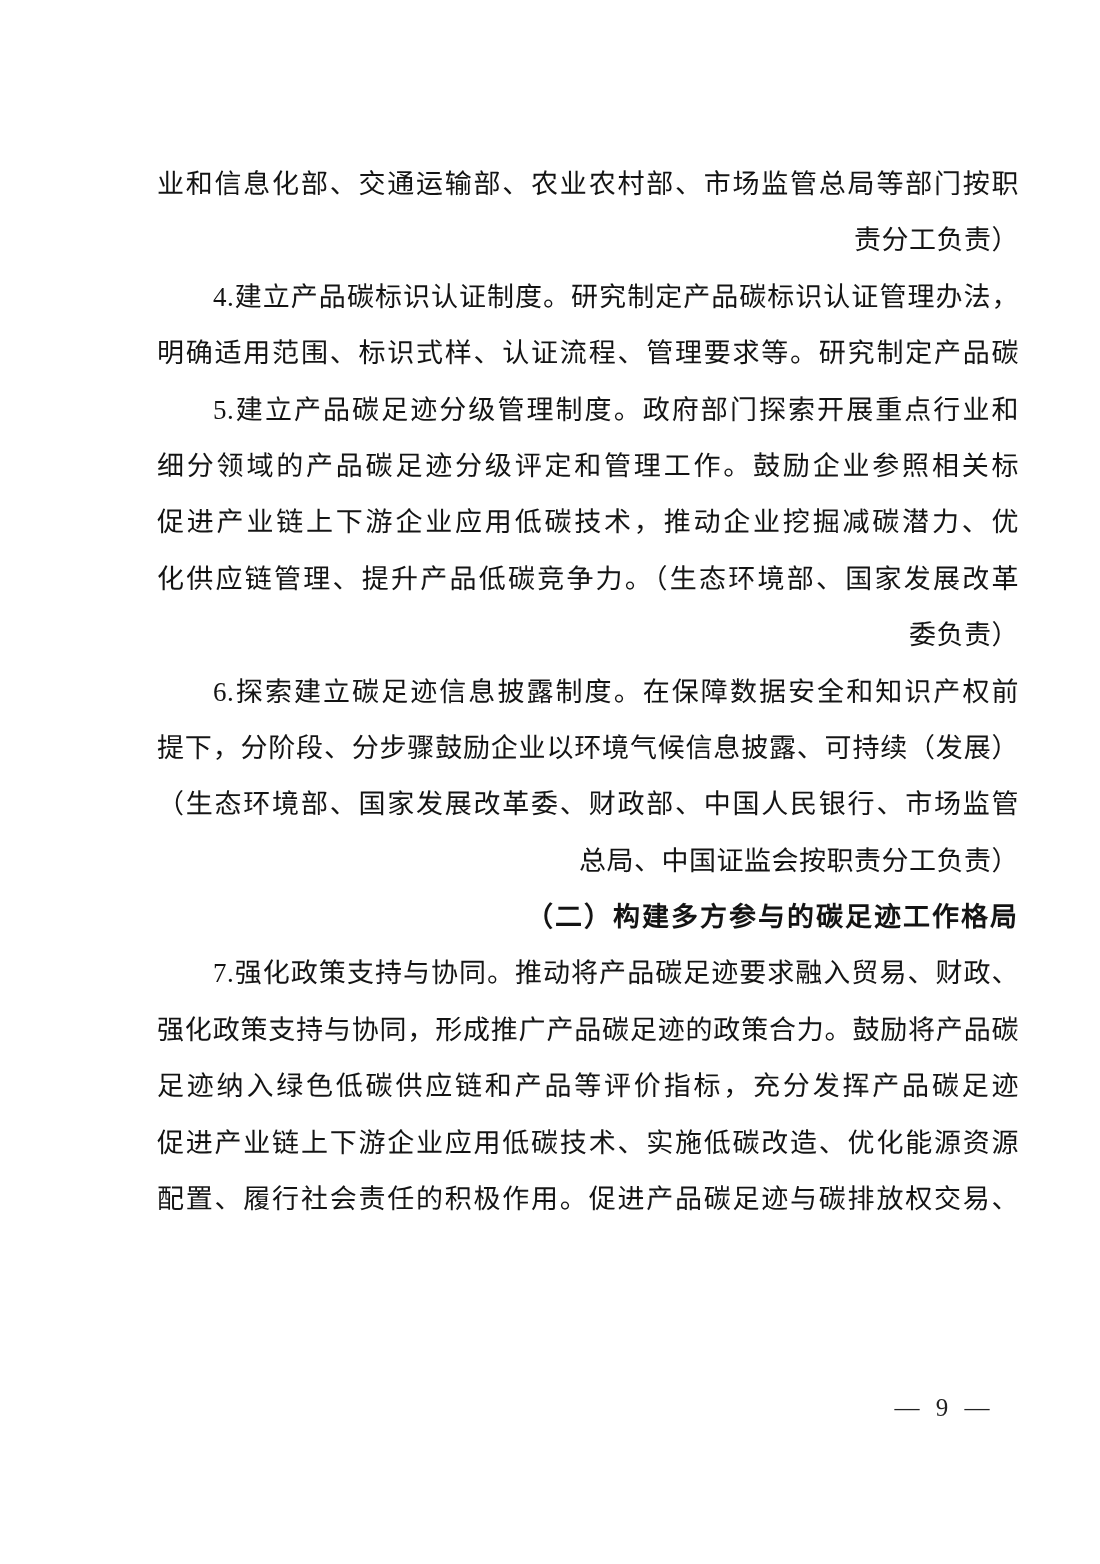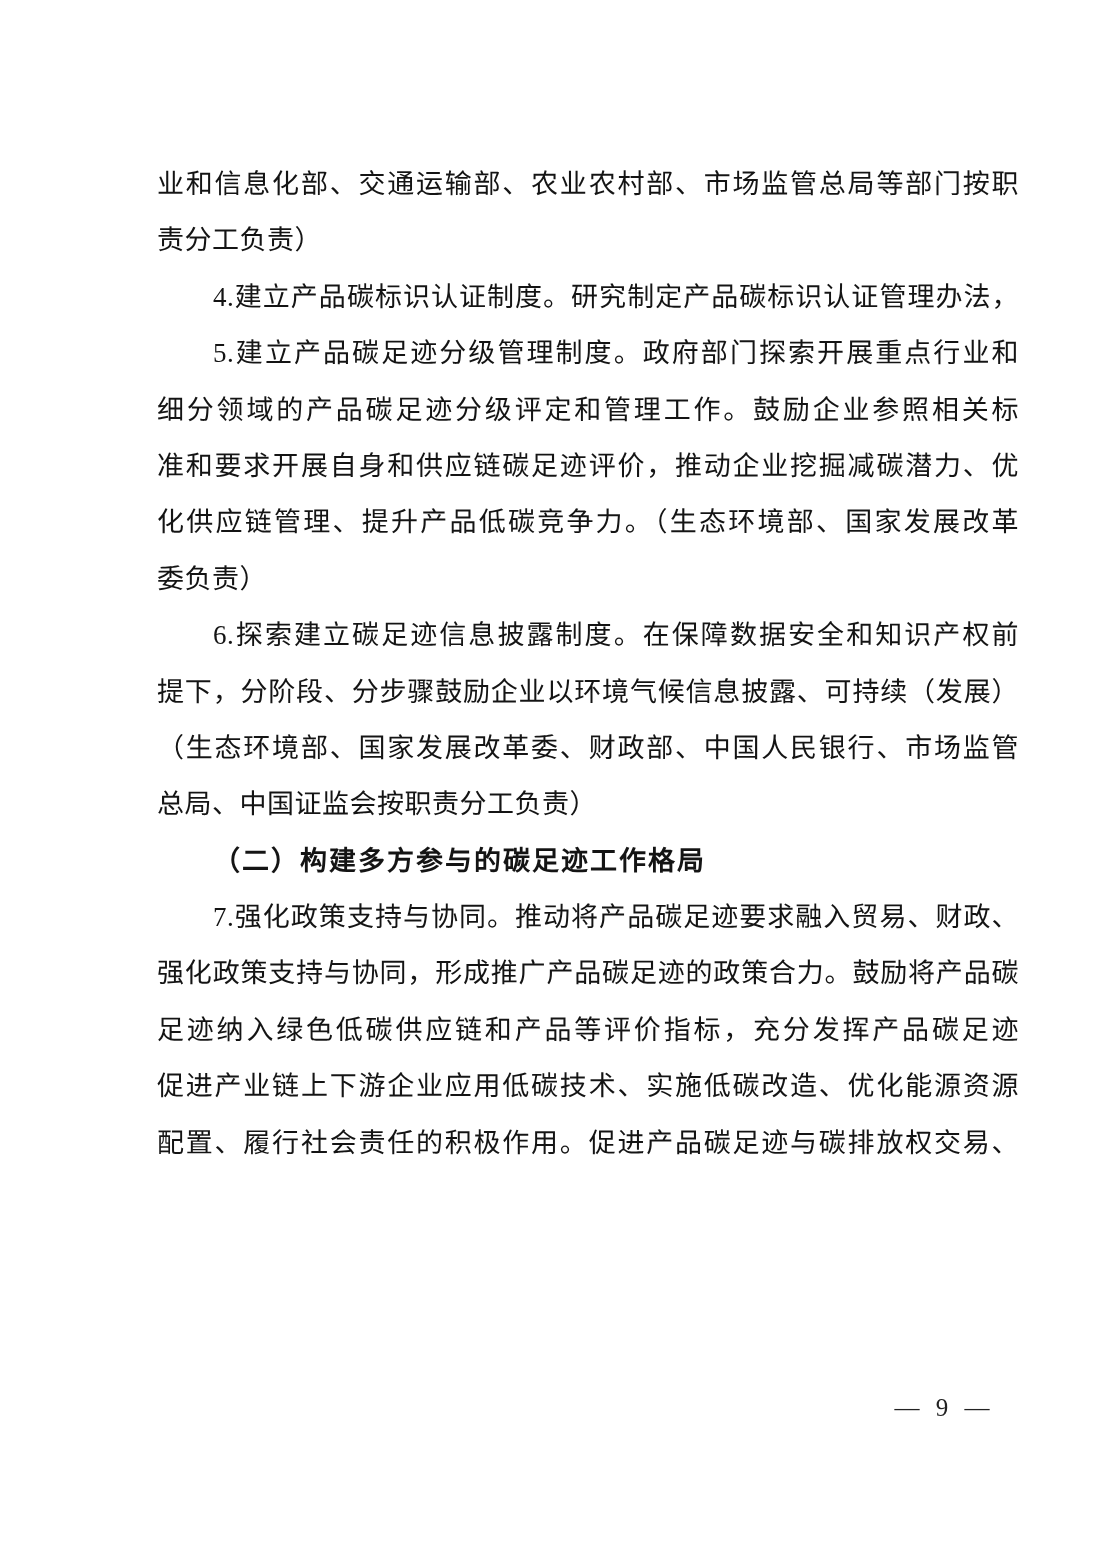--- a/index.html
+++ b/index.html
@@ -22,21 +22,21 @@
     left: 125px;
     top: 156px;
     width: 862px;
   }
   .line {
     height: 56.4px;
     line-height: 56.4px;
     font-size: 27px;
     letter-spacing: 0.5px;
     white-space: nowrap;
-    text-align: left;
+    text-align: right;
   }
   .line.fill {
     white-space: normal;
     text-align: justify;
     text-align-last: justify;
     text-justify: inter-character;
   }
   .line.indent {
     text-indent: 56px;
   }
@@ -58,23 +58,24 @@
   }
 </style>
 </head>
 <body>
 
 <div class="page">
   <div class="content">
     <div class="line fill">业和信息化部、交通运输部、农业农村部、市场监管总局等部门按职</div>
     <div class="line">责分工负责）</div>
     <div class="line indent fill">4.建立产品碳标识认证制度。研究制定产品碳标识认证管理办法，</div>
+    <div class="line fill">明确适用范围、标识式样、认证流程、管理要求等。研究制定产品碳</div>
     <div class="line indent fill">5.建立产品碳足迹分级管理制度。政府部门探索开展重点行业和</div>
     <div class="line fill">细分领域的产品碳足迹分级评定和管理工作。鼓励企业参照相关标</div>
-    <div class="line fill">准和要求开展自身和供应链碳足迹评价，推动企业挖掘减碳潜力、优</div>
+    <div class="line fill">促进产业链上下游企业应用低碳技术，推动企业挖掘减碳潜力、优</div>
     <div class="line fill">化供应链管理、提升产品低碳竞争力。（生态环境部、国家发展改革</div>
     <div class="line">委负责）</div>
     <div class="line indent fill">6.探索建立碳足迹信息披露制度。在保障数据安全和知识产权前</div>
     <div class="line fill">提下，分阶段、分步骤鼓励企业以环境气候信息披露、可持续（发展）</div>
     <div class="line fill">（生态环境部、国家发展改革委、财政部、中国人民银行、市场监管</div>
     <div class="line">总局、中国证监会按职责分工负责）</div>
     <div class="line indent bold">（二）构建多方参与的碳足迹工作格局</div>
     <div class="line indent fill">7.强化政策支持与协同。推动将产品碳足迹要求融入贸易、财政、</div>
     <div class="line fill">强化政策支持与协同，形成推广产品碳足迹的政策合力。鼓励将产品碳</div>
     <div class="line fill">足迹纳入绿色低碳供应链和产品等评价指标，充分发挥产品碳足迹</div>

